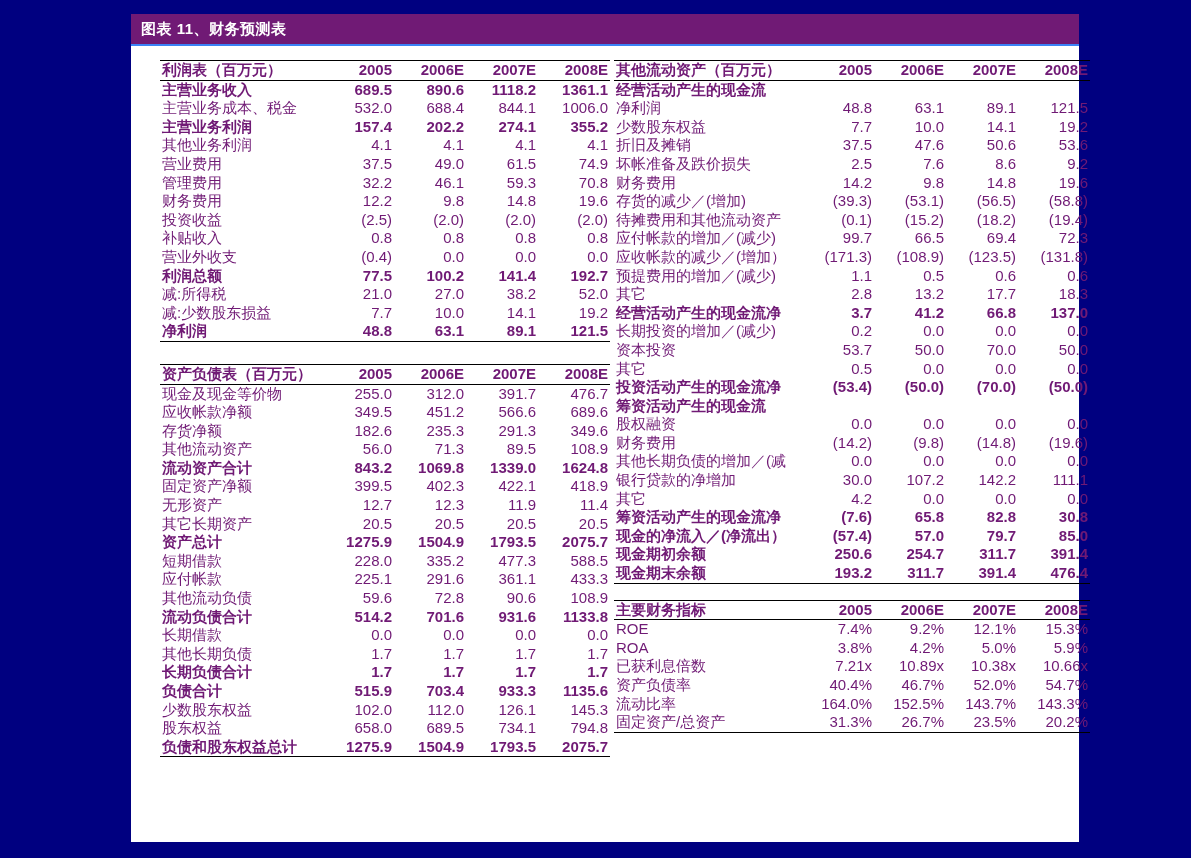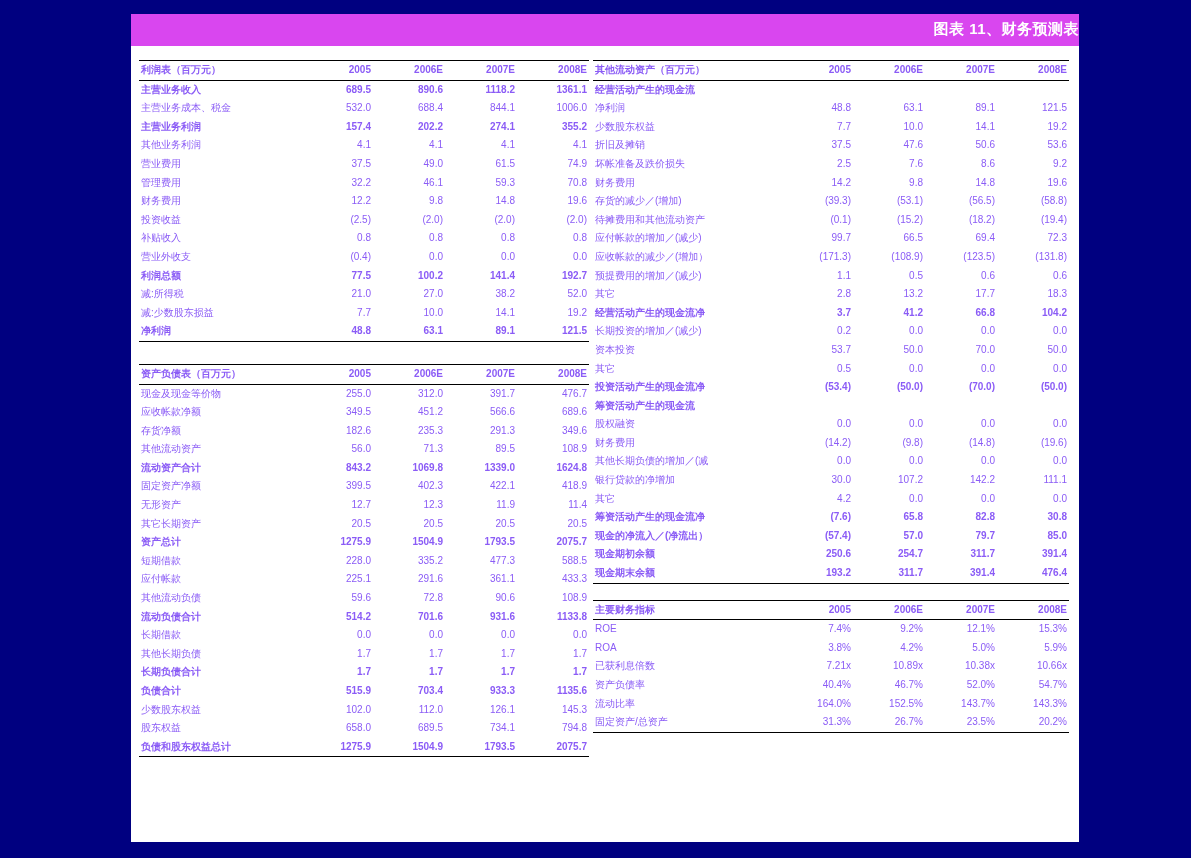--- a/index.html
+++ b/index.html
@@ -6,46 +6,46 @@
   body{
     width:1191px;height:858px;background:#000080;
     font-family:"Liberation Sans", sans-serif;
     overflow:hidden;
   }
   .page{
     position:absolute;left:131px;top:14px;width:948px;height:828px;
     background:#ffffff;
   }
   .title-bar{
-    height:30px;background:#d946ef;
+    height:30px;background:#701a75;
     display:flex;align-items:center;
-    border-bottom:2px solid #d946ef;
-    justify-content:flex-end;
+    border-bottom:2px solid #3b82f6;
   }
   .title-bar .title{
     color:#ffffff;font-weight:bold;font-size:15px;
     padding-left:10px;letter-spacing:0.5px;
   }
   .content{
     position:relative;width:948px;height:calc(828px - 32px);
     display:flex;
     padding-top:14px;
     box-sizing:border-box;
   }
   .col{
     position:relative;
   }
   .col-left{width:458px;padding-left:8px;box-sizing:border-box;}
   .col-right{width:480px;padding-left:4px;box-sizing:border-box;}
 
   table.fin{
     border-collapse:collapse;
     width:100%;
-    font-size:10px;
-    color:#8b5cf6;
+    font-size:15px;
+    color:#701a75;
+    margin-left:21px;
   }
   table.fin td{
     padding:0px 2px;
     height:18.6px;
     line-height:18.6px;
     white-space:nowrap;
     vertical-align:bottom;
   }
   table.fin td.lab{
     text-align:left;
@@ -433,21 +433,21 @@
               <td class="num">2.8</td>
               <td class="num">13.2</td>
               <td class="num">17.7</td>
               <td class="num">18.3</td>
             </tr>
             <tr class="bold">
               <td class="lab wide-lab">经营活动产生的现金流净</td>
               <td class="num">3.7</td>
               <td class="num">41.2</td>
               <td class="num">66.8</td>
-              <td class="num">104.2</td>
+              <td class="num">137.0</td>
             </tr>
             <tr class="">
               <td class="lab wide-lab">长期投资的增加／(减少)</td>
               <td class="num">0.2</td>
               <td class="num">0.0</td>
               <td class="num">0.0</td>
               <td class="num">0.0</td>
             </tr>
             <tr class="">
               <td class="lab wide-lab">资本投资</td>

